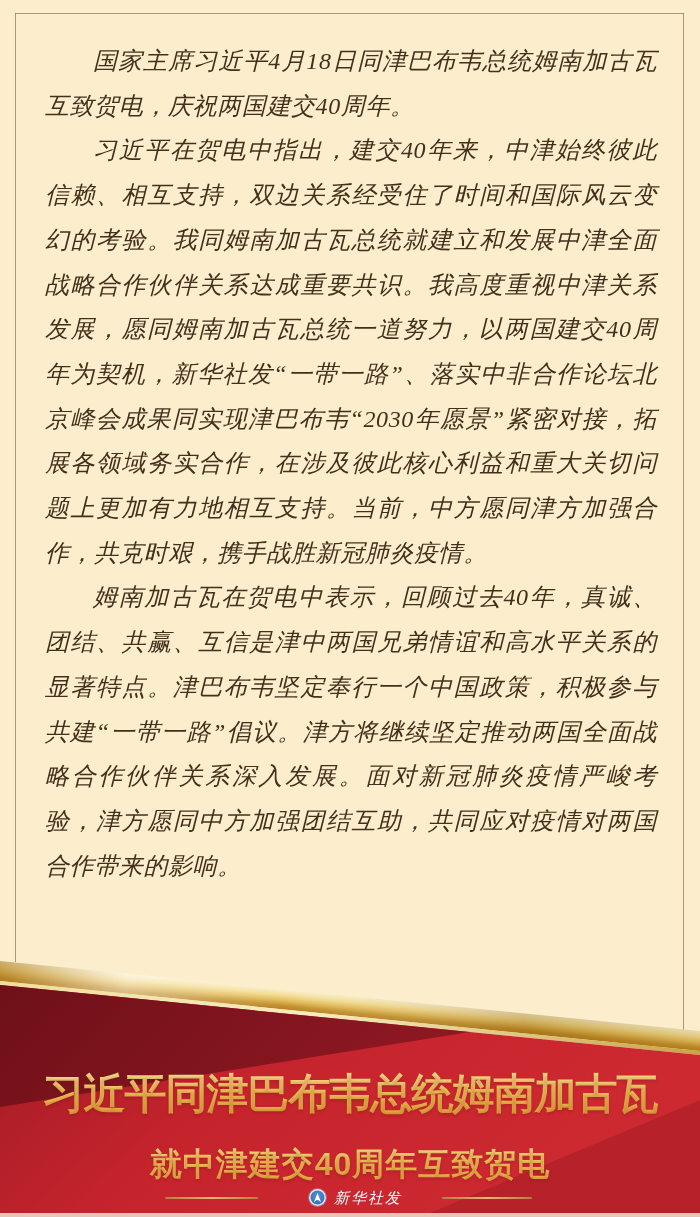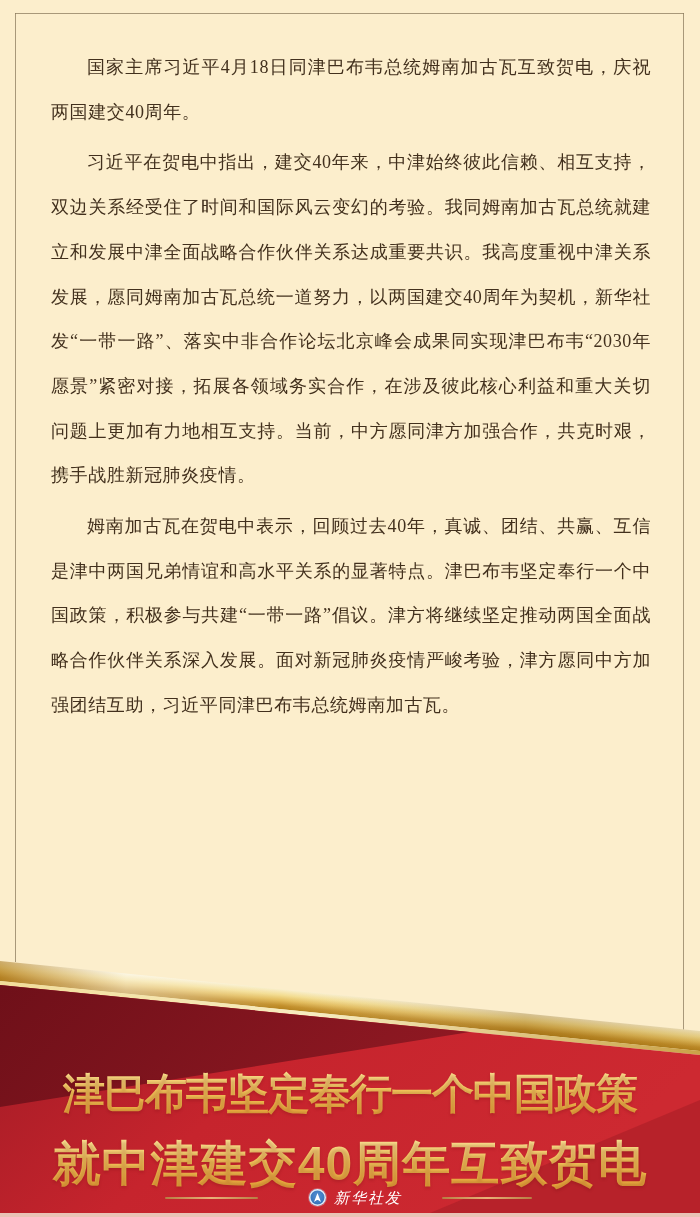--- a/index.html
+++ b/index.html
@@ -17,46 +17,47 @@
   .frame-top{left:15px;top:13px;width:669px;height:1px;}
   .frame-left{left:15px;top:13px;width:1px;height:949px;}
   .frame-right{left:683px;top:13px;width:1px;height:1021px;}
 
   
   .article{
     position:absolute;left:45px;top:39px;width:612px;
     color:#42301d;
   }
   .article p{
-    margin:6px;
-    font-size:18px;
+    margin:0;
+    font-size:24px;
     line-height:44.7px;
     letter-spacing:.6px;
     text-indent:2em;
     text-align:justify;
     text-justify:inter-ideograph;
+    font-style:italic;
   }
 
   
   .banner{position:absolute;left:0;top:950px;width:700px;height:267px;}
   .banner svg{position:absolute;left:0;top:0;display:block;}
 
   .banner-title{
     position:absolute;left:0;width:700px;
     text-align:center;
     font-family:"Liberation Sans","DejaVu Sans",sans-serif;
     font-weight:900;
     color:#f2c14f;
     background:linear-gradient(180deg,#fadf8d 8%,#f3c65a 45%,#e8a93c 90%);
     -webkit-background-clip:text;background-clip:text;
     -webkit-text-fill-color:transparent;
     text-shadow:0 2px 3px rgba(90,10,10,0.18);
   }
   .banner-title.l1{top:118px;font-size:42px;line-height:52px;letter-spacing:-1px;}
-  .banner-title.l2{top:188px;font-size:48px;line-height:52px;letter-spacing:1px;}
+  .banner-title.l2{top:188px;font-size:32px;line-height:52px;letter-spacing:1px;}
 
   .credit-line{
     position:absolute;height:2px;top:247px;
     background:linear-gradient(90deg,#b87d43,#e9b279 50%,#b87d43);
     border-radius:1px;
   }
   .credit-line.left{left:165px;width:93px;}
   .credit-line.right{left:442px;width:90px;}
 
   .logo{
@@ -81,21 +82,21 @@
 
 <div class="page">
 
   <div class="frame-top"></div>
   <div class="frame-left"></div>
   <div class="frame-right"></div>
 
   <div class="article">
     <p>国家主席习近平4月18日同津巴布韦总统姆南加古瓦互致贺电，庆祝两国建交40周年。</p>
     <p>习近平在贺电中指出，建交40年来，中津始终彼此信赖、相互支持，双边关系经受住了时间和国际风云变幻的考验。我同姆南加古瓦总统就建立和发展中津全面战略合作伙伴关系达成重要共识。我高度重视中津关系发展，愿同姆南加古瓦总统一道努力，以两国建交40周年为契机，新华社发“一带一路”、落实中非合作论坛北京峰会成果同实现津巴布韦“2030年愿景”紧密对接，拓展各领域务实合作，在涉及彼此核心利益和重大关切问题上更加有力地相互支持。当前，中方愿同津方加强合作，共克时艰，携手战胜新冠肺炎疫情。</p>
-    <p>姆南加古瓦在贺电中表示，回顾过去40年，真诚、团结、共赢、互信是津中两国兄弟情谊和高水平关系的显著特点。津巴布韦坚定奉行一个中国政策，积极参与共建“一带一路”倡议。津方将继续坚定推动两国全面战略合作伙伴关系深入发展。面对新冠肺炎疫情严峻考验，津方愿同中方加强团结互助，习近平同津巴布韦总统姆南加古瓦。</p>
+    <p>姆南加古瓦在贺电中表示，回顾过去40年，真诚、团结、共赢、互信是津中两国兄弟情谊和高水平关系的显著特点。津巴布韦坚定奉行一个中国政策，积极参与共建“一带一路”倡议。津方将继续坚定推动两国全面战略合作伙伴关系深入发展。面对新冠肺炎疫情严峻考验，津方愿同中方加强团结互助，共同应对疫情对两国合作带来的影响。</p>
   </div>
 
   <div class="banner">
     <svg width="700" height="267" viewBox="0 0 700 267">
       <defs>
         <linearGradient id="goldCross" x1="0" y1="0" x2="0" y2="1">
           <stop offset="0%" stop-color="#f9efcd"></stop>
           <stop offset="30%" stop-color="#f3dd92"></stop>
           <stop offset="55%" stop-color="#e3bd5e"></stop>
           <stop offset="82%" stop-color="#c3902c"></stop>
@@ -130,21 +131,21 @@
         <rect x="0" y="20" width="700" height="4" fill="url(#goldLine)"></rect>
       </g>
 
       <polygon points="0,35 700,105 700,263 0,263" fill="url(#redGrad)"></polygon>
       <polygon points="0,35 470,82 0,157" fill="url(#darkGrad)"></polygon>
       <polygon points="700,150 700,263 430,263" fill="#9e1b24" opacity="0.45"></polygon>
 
       <rect x="0" y="263" width="700" height="4" fill="#e9c3b6"></rect>
     </svg>
 
-    <div class="banner-title l1">津巴布韦坚定奉行一个中国政策</div>
+    <div class="banner-title l1">习近平同津巴布韦总统姆南加古瓦</div>
     <div class="banner-title l2">就中津建交40周年互致贺电</div>
 
     <div class="credit-line left"></div>
     <div class="credit-line right"></div>
     <div class="logo">
       <span class="logo-glyph"></span>
     </div>
     <div class="credit-text">新华社发</div>
   </div>
 

